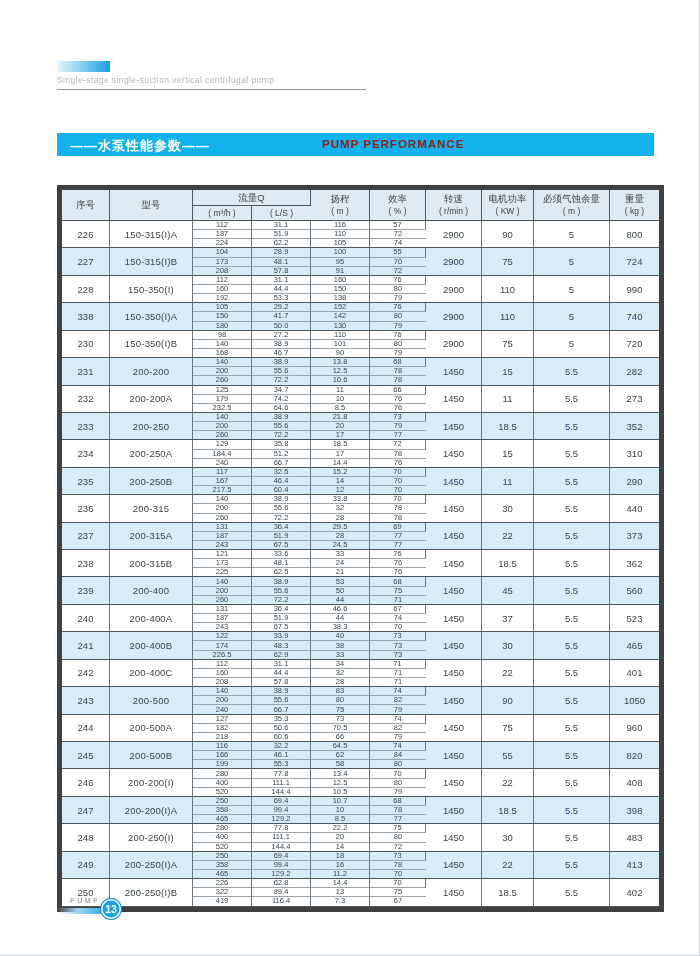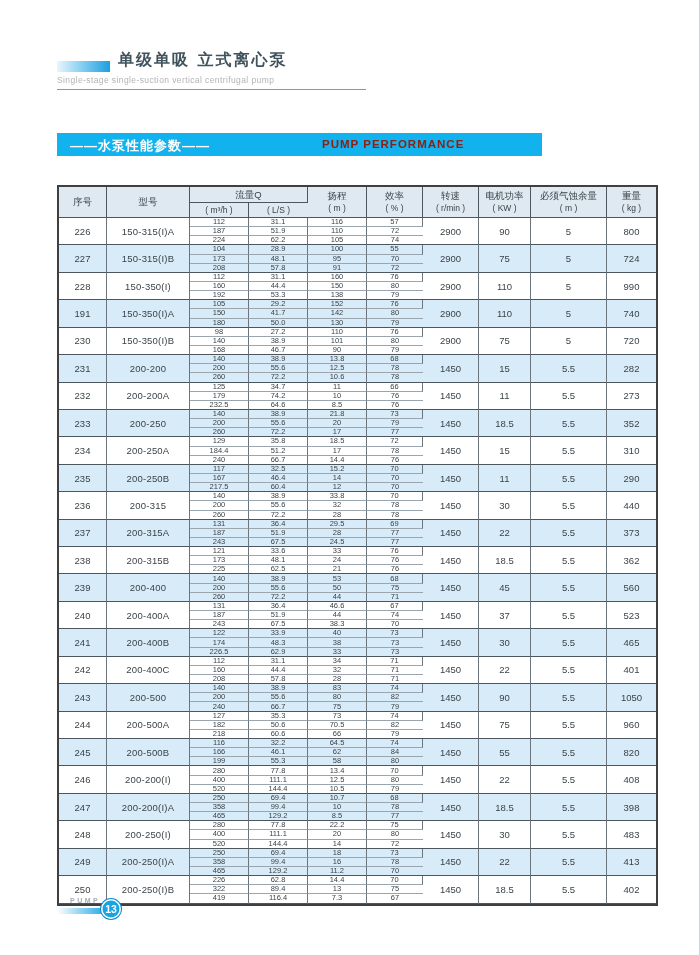--- a/index.html
+++ b/index.html
@@ -9,27 +9,27 @@
     box-shadow:inset -1px -1px 0 #cfd3d6;
   }
   
   .brand-bar{position:absolute;left:57px;top:61px;width:53px;height:11px;
     background:linear-gradient(90deg,#eaf5fc 0%,#9ed9f4 35%,#1b9fe0 100%);}
   .brand-title{position:absolute;left:118px;top:50px;font-family:"DejaVu Serif",serif;
     font-size:16px;font-weight:bold;color:#41535d;letter-spacing:2px;white-space:nowrap;}
   .brand-sub{position:absolute;left:57px;top:75px;font-size:8.5px;color:#b3b3b3;letter-spacing:0.4px;white-space:nowrap;text-align:center;}
   .header-rule{position:absolute;left:57px;top:89px;width:309px;height:1px;background:#8f9598;}
   
-  .section-bar{position:absolute;left:57px;top:133px;width:485px;height:23px;background:#12b2ee;}
+  .section-bar{position:absolute;left:57px;top:133px;width:597px;height:23px;background:#12b2ee;}
   .section-title-cn{position:absolute;left:13px;top:4px;font-size:13px;font-weight:bold;color:#ffffff;letter-spacing:1px;white-space:nowrap;}
   .section-title-en{position:absolute;left:233px;top:5px;font-size:11.5px;font-weight:bold;color:#8c2012;letter-spacing:1px;white-space:nowrap;margin-left:32px;}
   
   .table-wrap{position:absolute;left:57px;top:185px;width:597px;}
   table.pump{border-collapse:separate;border-spacing:0;table-layout:fixed;width:597px;
-    border:2px solid #404040;}
+    border:5px solid #404040;}
   table.pump td, table.pump th{box-sizing:border-box;padding:0;margin:0;vertical-align:middle;
     text-align:center;overflow:hidden;white-space:nowrap;}
   thead th{background:#dfe9f1;font-weight:normal;color:#3b4348;
     border-right:1px solid #4c565e;border-bottom:1px solid #4c565e;}
   thead th:last-child{border-right:0;}
   thead th .h-label{font-size:9.5px;line-height:12px;}
   thead th .h-unit{font-size:8.5px;line-height:12px;}
   thead tr.h1 th{height:16px;}
   thead tr.h2 th{height:15px;}
   tbody td{border-right:1px solid #6a757d;color:#3b4348;}
@@ -51,21 +51,20 @@
     background:#17a3e4;box-shadow:inset 0 0 0 1.5px #ffffff, 0 0 0 1px #0d8cc9;
     display:flex;align-items:center;justify-content:center;
     color:#ffffff;font-size:10.5px;font-weight:bold;}
 </style>
 </head>
 <body>
 
 <div class="page">
 
   <div class="brand-bar"></div>
-  <div class="brand-title">单级单吸 立式离心泵</div>
   <div class="brand-sub">Single-stage single-suction vertical centrifugal pump</div>
   <div class="header-rule"></div>
 
   <div class="section-bar">
     <span class="section-title-cn">——水泵性能参数——</span>
     <span class="section-title-en">PUMP PERFORMANCE</span>
   </div>
 
   <div class="table-wrap">
     <table class="pump">
@@ -193,21 +192,21 @@
             <td class="sub">150</td>
             <td class="sub">80</td>
           </tr>
           <tr class="plain g3">
             <td class="sub">192</td>
             <td class="sub">53.3</td>
             <td class="sub">138</td>
             <td class="sub">79</td>
           </tr>
           <tr class="alt">
-            <td class="big seq" rowspan="3">191</td>
+            <td class="big seq" rowspan="3">338</td>
             <td class="big model" rowspan="3">150-350(I)A</td>
             <td class="sub">105</td>
             <td class="sub">29.2</td>
             <td class="sub">152</td>
             <td class="sub">76</td>
             <td class="big" rowspan="3">2900</td>
             <td class="big" rowspan="3">110</td>
             <td class="big" rowspan="3">5</td>
             <td class="big" rowspan="3">740</td>
           </tr>

